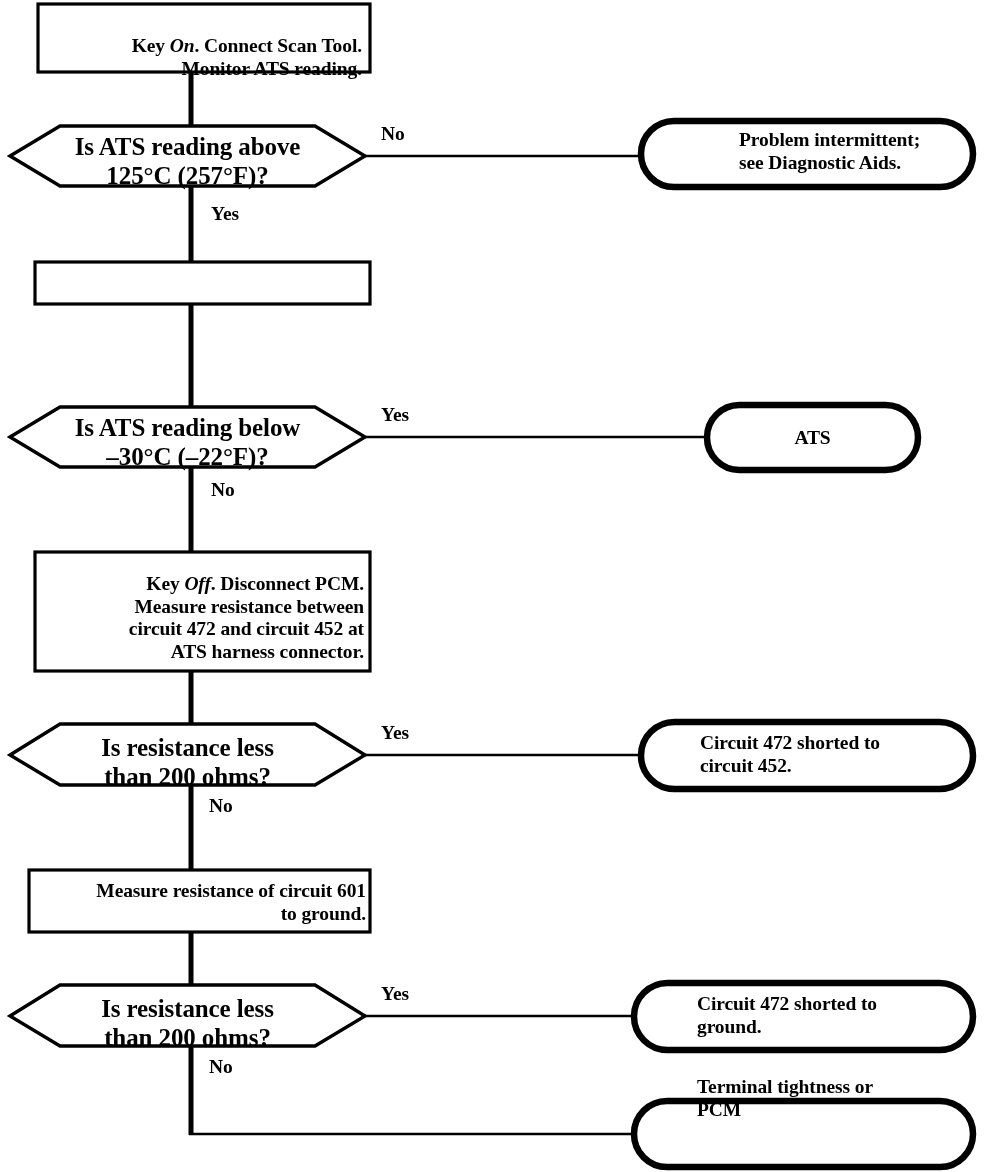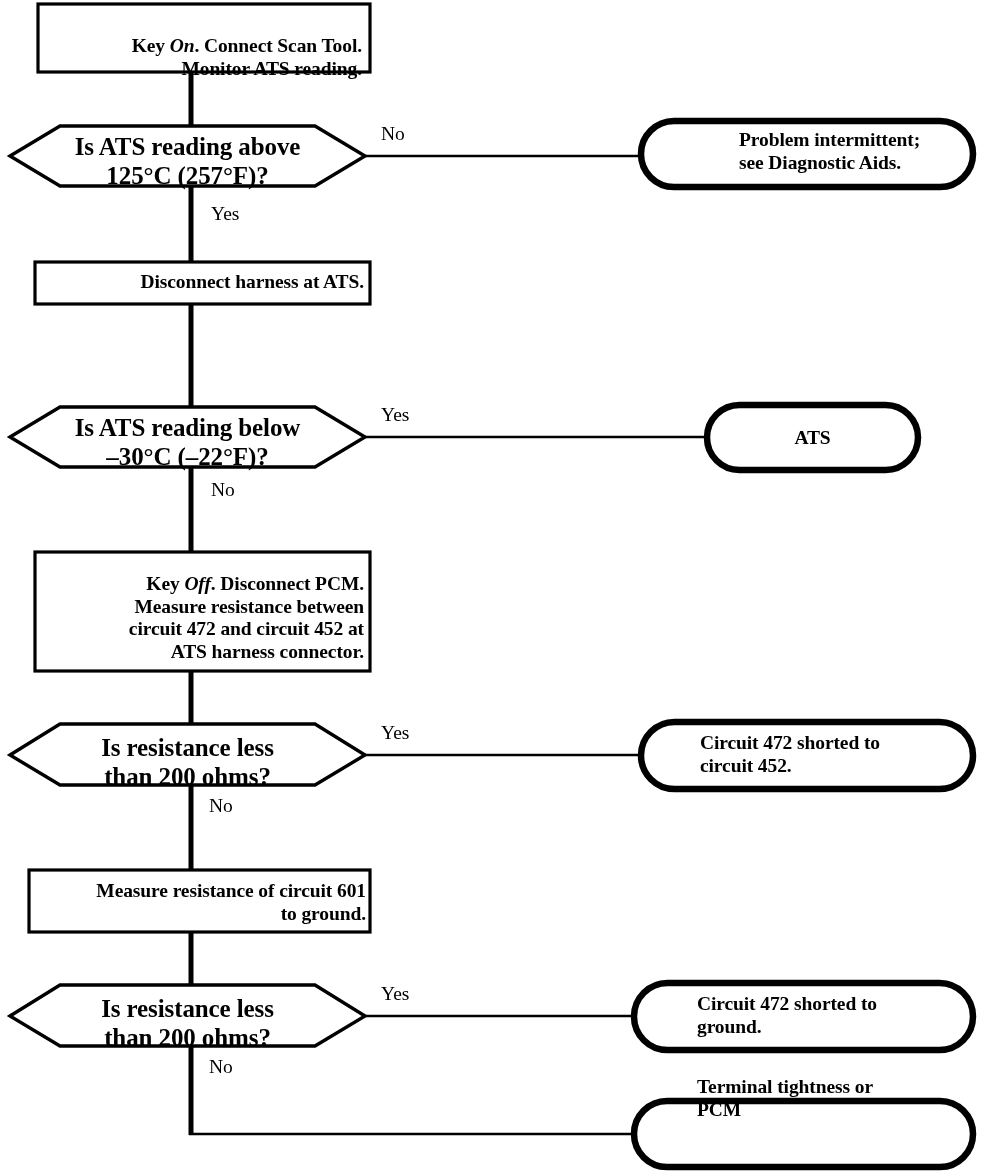--- a/index.html
+++ b/index.html
@@ -54,21 +54,21 @@
     white-space: pre-line;
     letter-spacing: -0.1px;
   }
   .t-process { font-size: 19.5px; text-align: right; }
   .t-decision { font-size: 25px; text-align: center; }
   .t-terminal { font-size: 19.5px; }
   .t-terminal-center { font-size: 19.5px; text-align: center; }
   .edge-label {
     position: absolute;
     font-family: "Liberation Serif", "DejaVu Serif", serif;
-    font-weight: normal;
+    font-weight: bold;
     font-size: 19.5px;
     color: #000000;
   }
   .ital { font-style: italic; }
 </style>
 </head>
 <body>
 
 <div id="flowchart-root">
 
@@ -119,21 +119,20 @@
     <span>Key </span><span class="ital">On</span><span>. Connect Scan Tool.
 Monitor ATS reading.</span>
   </div>
 
   <div class="node-text t-decision" style="left:62px; top:132px; width:251px;">Is ATS reading above
 125°C (257°F)?</div>
 
   <div class="node-text t-terminal" style="left:703px; top:129px; width:260px;margin-left:36px;">Problem intermittent;
 see Diagnostic Aids.</div>
 
-  <div class="node-text t-process" style="left:48px; top:271px; width:316px;">Disconnect harness at ATS.</div>
 
   <div class="node-text t-decision" style="left:62px; top:413px; width:251px;">Is ATS reading below
 –30°C (–22°F)?</div>
 
   <div class="node-text t-terminal-center" style="left:707px; top:427px; width:211px;">ATS</div>
 
   <div class="node-text t-process" style="left:48px; top:550px; width:316px;">
     <span>Key </span><span class="ital">Off</span><span>. Disconnect PCM.
 Measure resistance between
 circuit 472 and circuit 452 at

